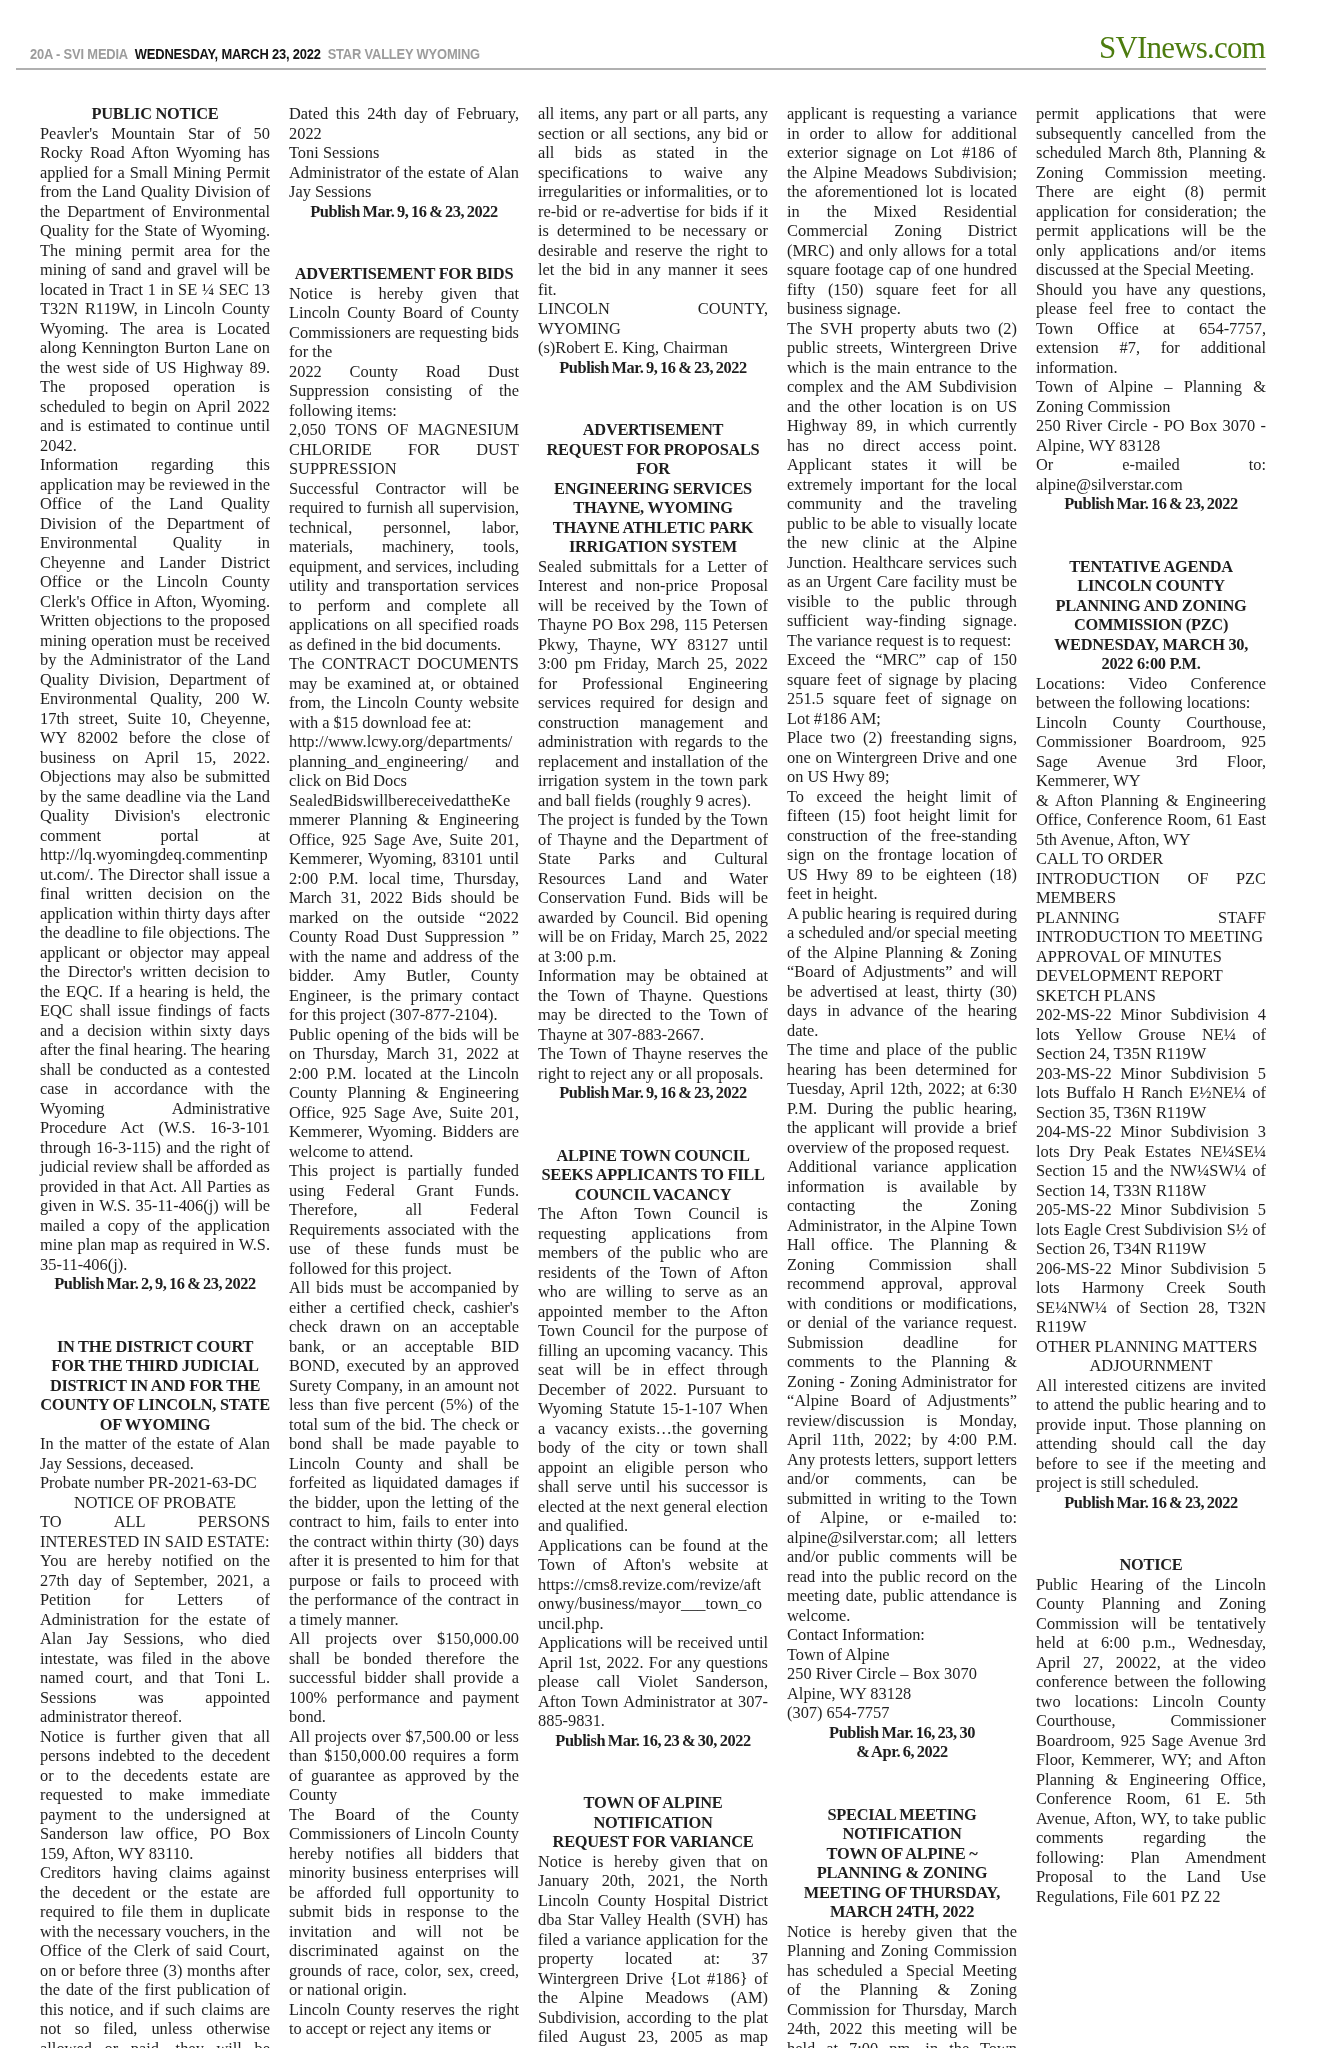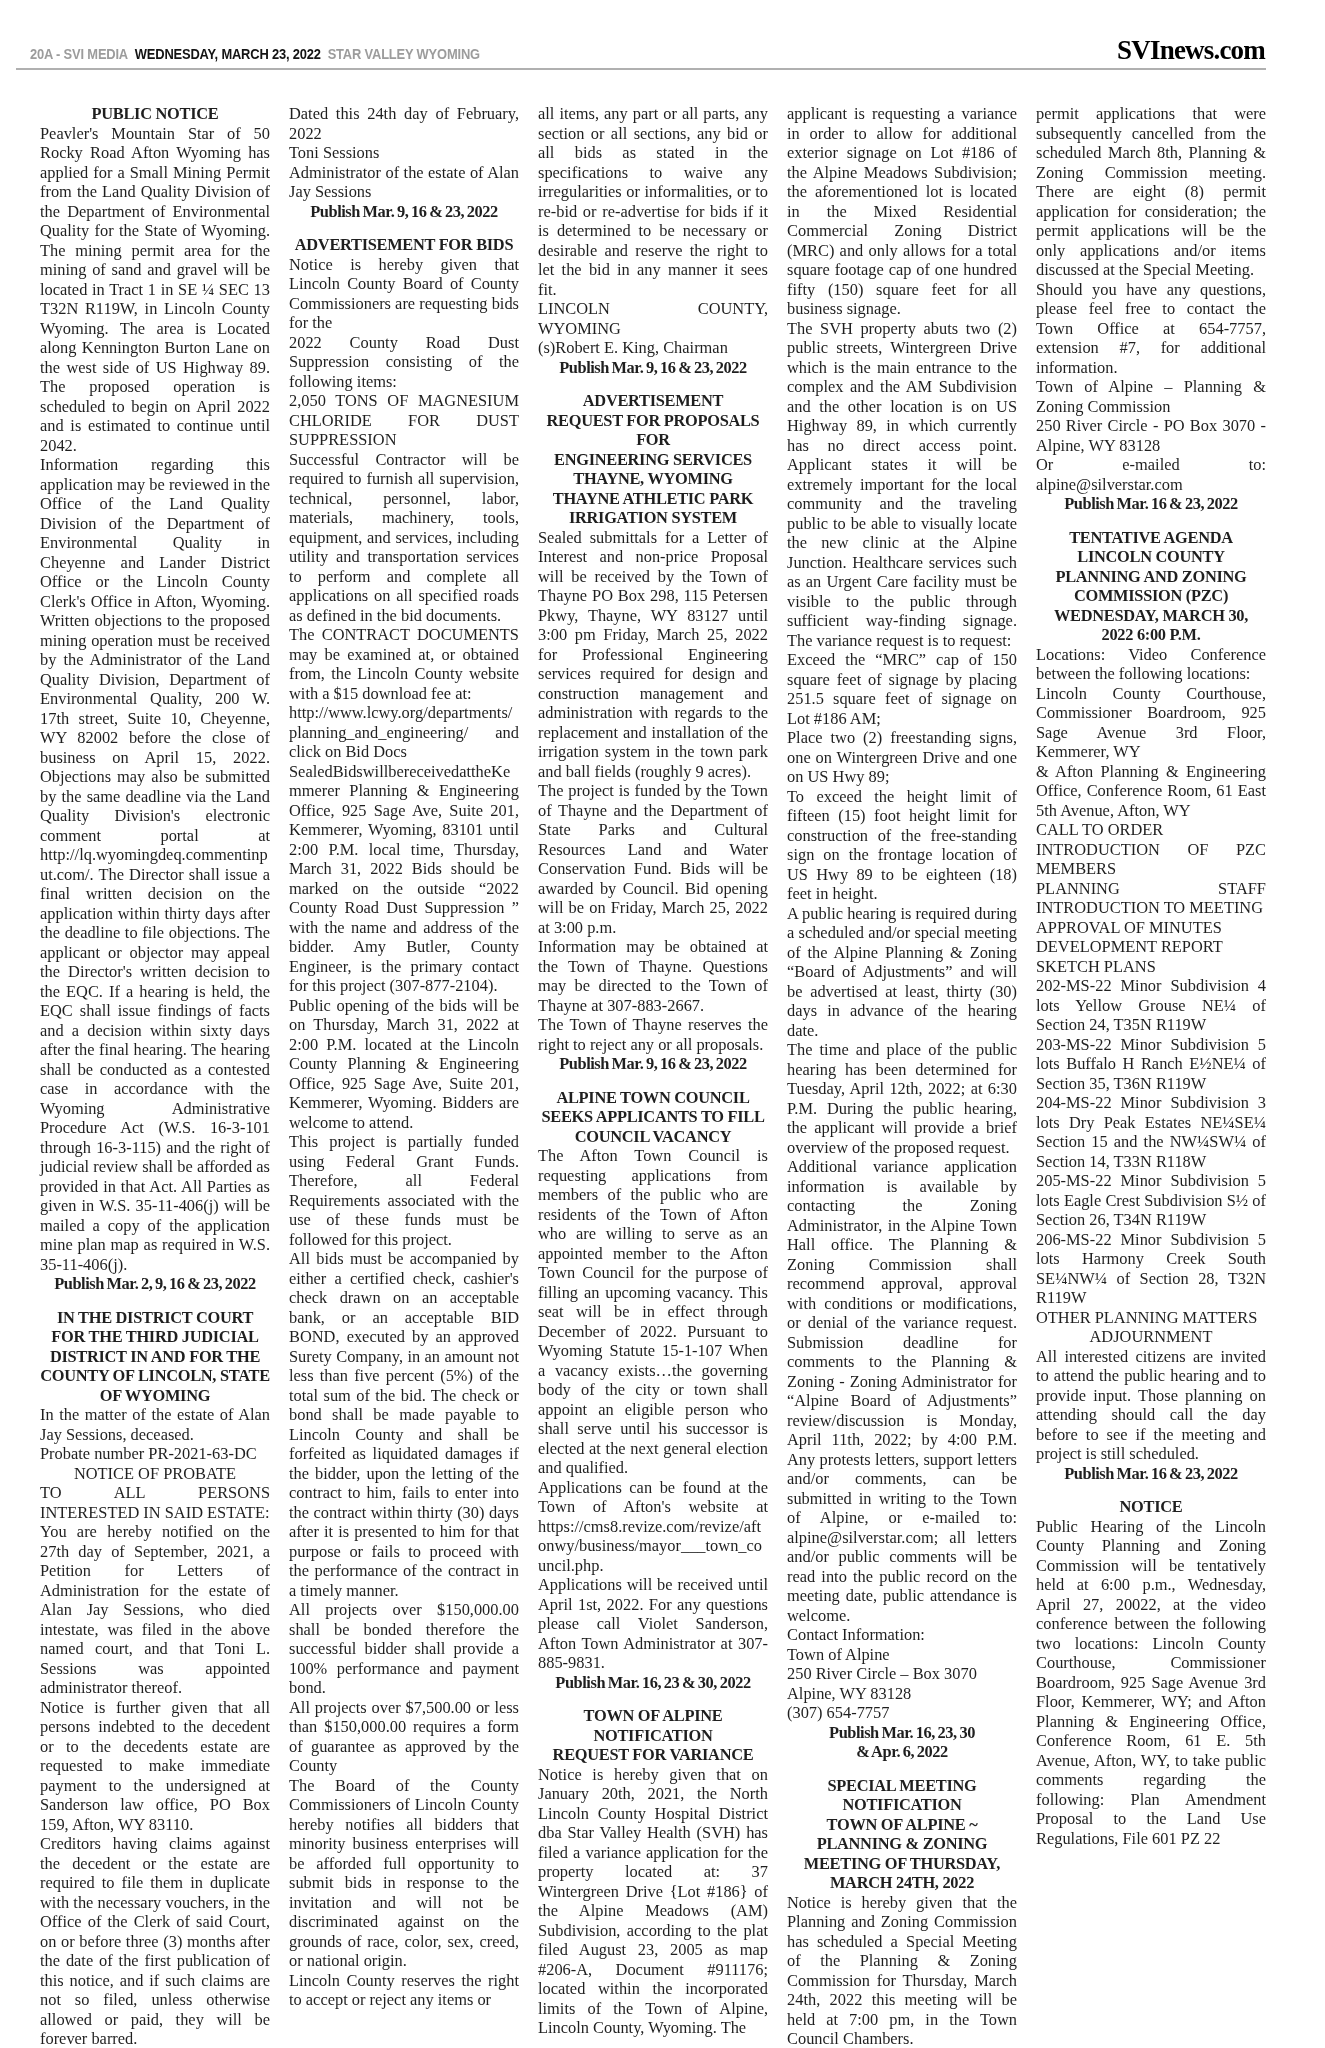--- a/index.html
+++ b/index.html
@@ -5,27 +5,27 @@
   html,body{margin:0;padding:0;background:#ffffff;}
   .page{position:relative;width:1325px;height:2048px;background:#ffffff;overflow:hidden;
         font-family:"Liberation Serif","DejaVu Serif",serif;color:#1f1f1f;}
   .header{position:relative;height:68px;}
   .header-left{position:absolute;left:30px;bottom:6px;white-space:nowrap;
                font-family:"Liberation Sans","DejaVu Sans",sans-serif;font-size:15px;
                transform:scaleX(0.86);transform-origin:left bottom;letter-spacing:-0.2px;}
   .h-gray{color:#9c9c9c;font-weight:700;}
   .h-black{color:#141414;font-weight:700;margin:0 4px;}
   .masthead{position:absolute;right:60px;bottom:2px;font-family:"Liberation Serif",serif;
-            font-weight:700;font-size:27px;color:#000000;letter-spacing:-0.8px;}
+            font-weight:400;font-size:31px;color:#4d7c0f;letter-spacing:-0.8px;}
   .rule{border-top:2px solid #b0b0b0;margin:0 59px 0 16px;}
   .columns{display:flex;gap:19px;padding:34px 0 0 40px;}
   .col{width:230px;flex:0 0 230px;}
   .blk{margin:0;font-size:16.4px;line-height:19.5px;overflow-wrap:break-word;word-break:break-word;}
   .p{text-align:justify;}
-  .h{font-weight:700;text-align:center;white-space:pre-line;margin-top:14px;letter-spacing:-0.3px;}
+  .h{font-weight:700;text-align:center;white-space:pre-line;margin-top:43px;letter-spacing:-0.3px;}
   .c{text-align:center;}
   .pub{font-weight:700;text-align:center;white-space:pre-line;letter-spacing:-0.45px;word-spacing:-1px;}
   .col .blk:first-child{margin-top:0;}
 </style>
 </head>
 <body>
 
 <div class="page">
   <div class="header">
     <div class="header-left">

